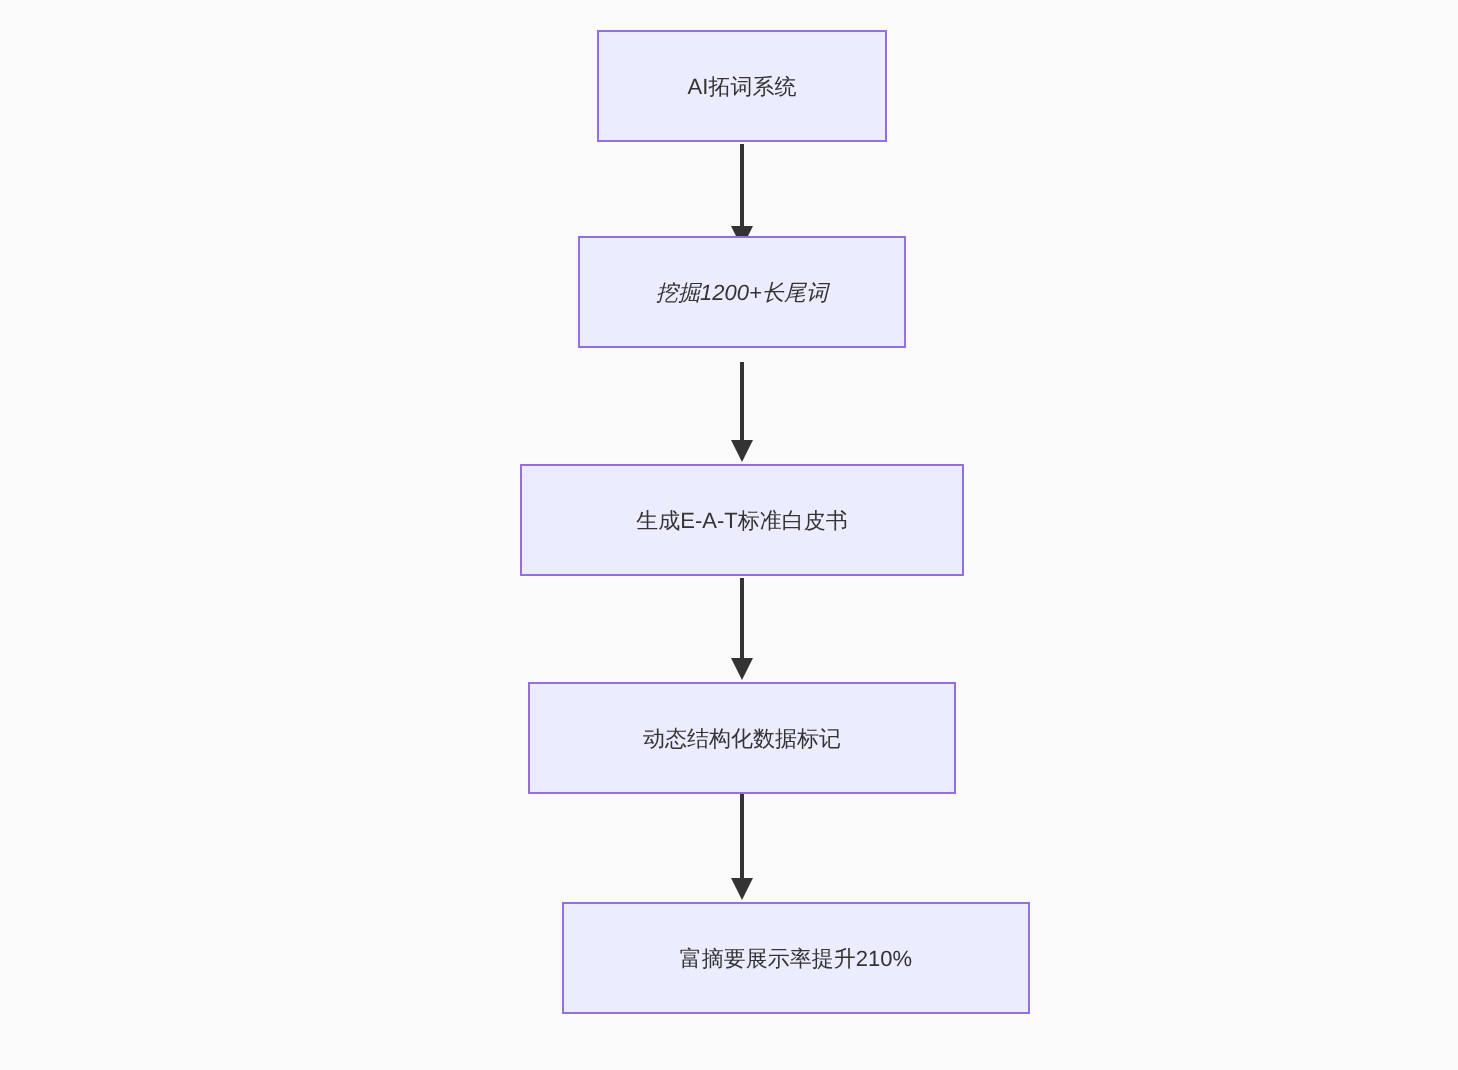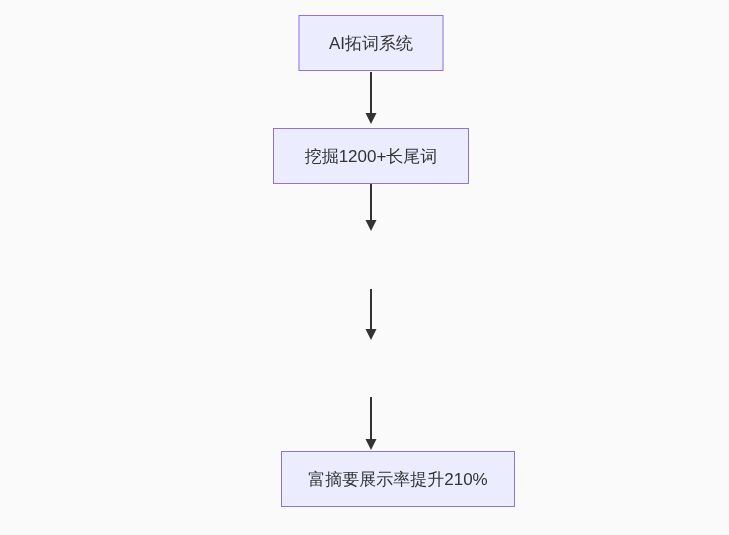--- a/index.html
+++ b/index.html
@@ -23,21 +23,21 @@
   }
   .flow-node{
     position:absolute;
     left:371px;
     transform:translateX(-50%);
     height:56px;
     box-sizing:border-box;
     background:var(--node_fill);
     border:1px solid var(--node_border);
     color:var(--node_text);
-    font-size:17px;
+    font-size:11px;
     display:flex;
     align-items:center;
     justify-content:center;
     white-space:nowrap;
   }
   .edges-layer{
     position:absolute;
     left:0;top:0;
     pointer-events:none;
   }
@@ -69,19 +69,21 @@
       <polygon points="365.5,329 376.5,329 371,340"></polygon>
     </g>
     <g>
       <line x1="371" y1="397" x2="371" y2="440"></line>
       <polygon points="365.5,439 376.5,439 371,450"></polygon>
     </g>
   </svg>
 
   <div class="flow-node" style="top:15px;width:145px;">AI拓词系统</div>
 
-  <div class="flow-node" style="top:128px;width:196px;">挖掘1200+长尾词</div>
+  <div class="flow-node" style="top:118px;width:164px;font-style:italic;">挖掘1200+长尾词</div>
 
+  <div class="flow-node" style="top:232px;width:222px;">生成E-A-T标准白皮书</div>
 
+  <div class="flow-node" style="top:341px;width:214px;">动态结构化数据标记</div>
 
   <div class="flow-node" style="top:451px;width:234px;margin-left:27px;">富摘要展示率提升210%</div>
 
 </div>
 
 </body></html>

